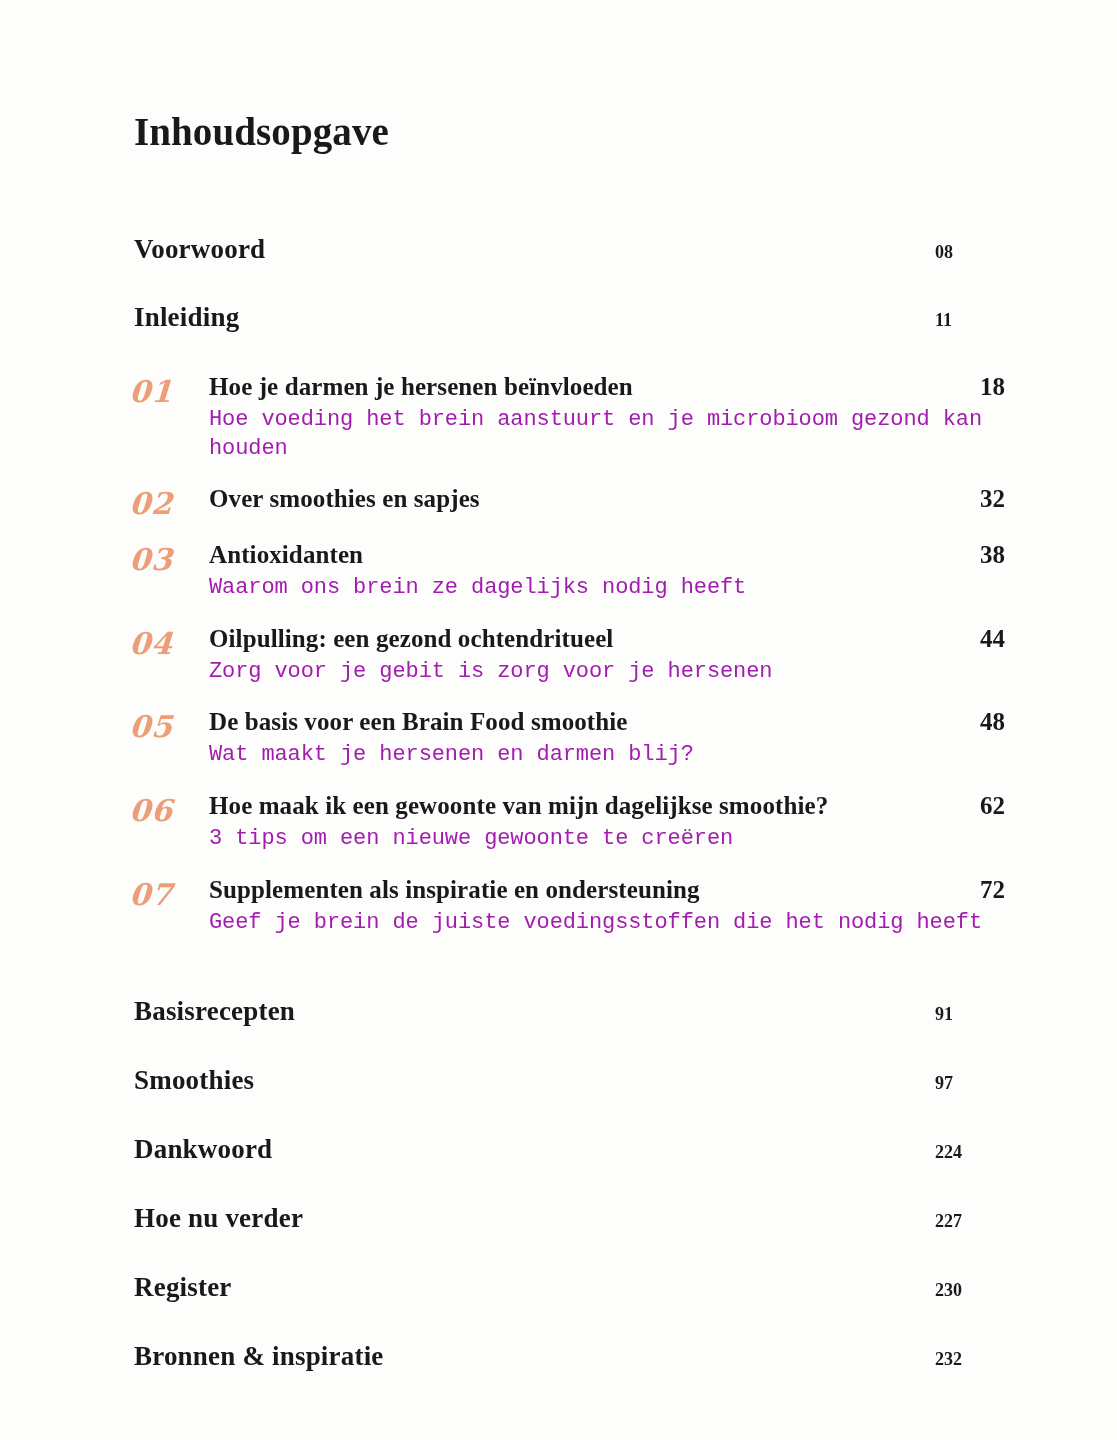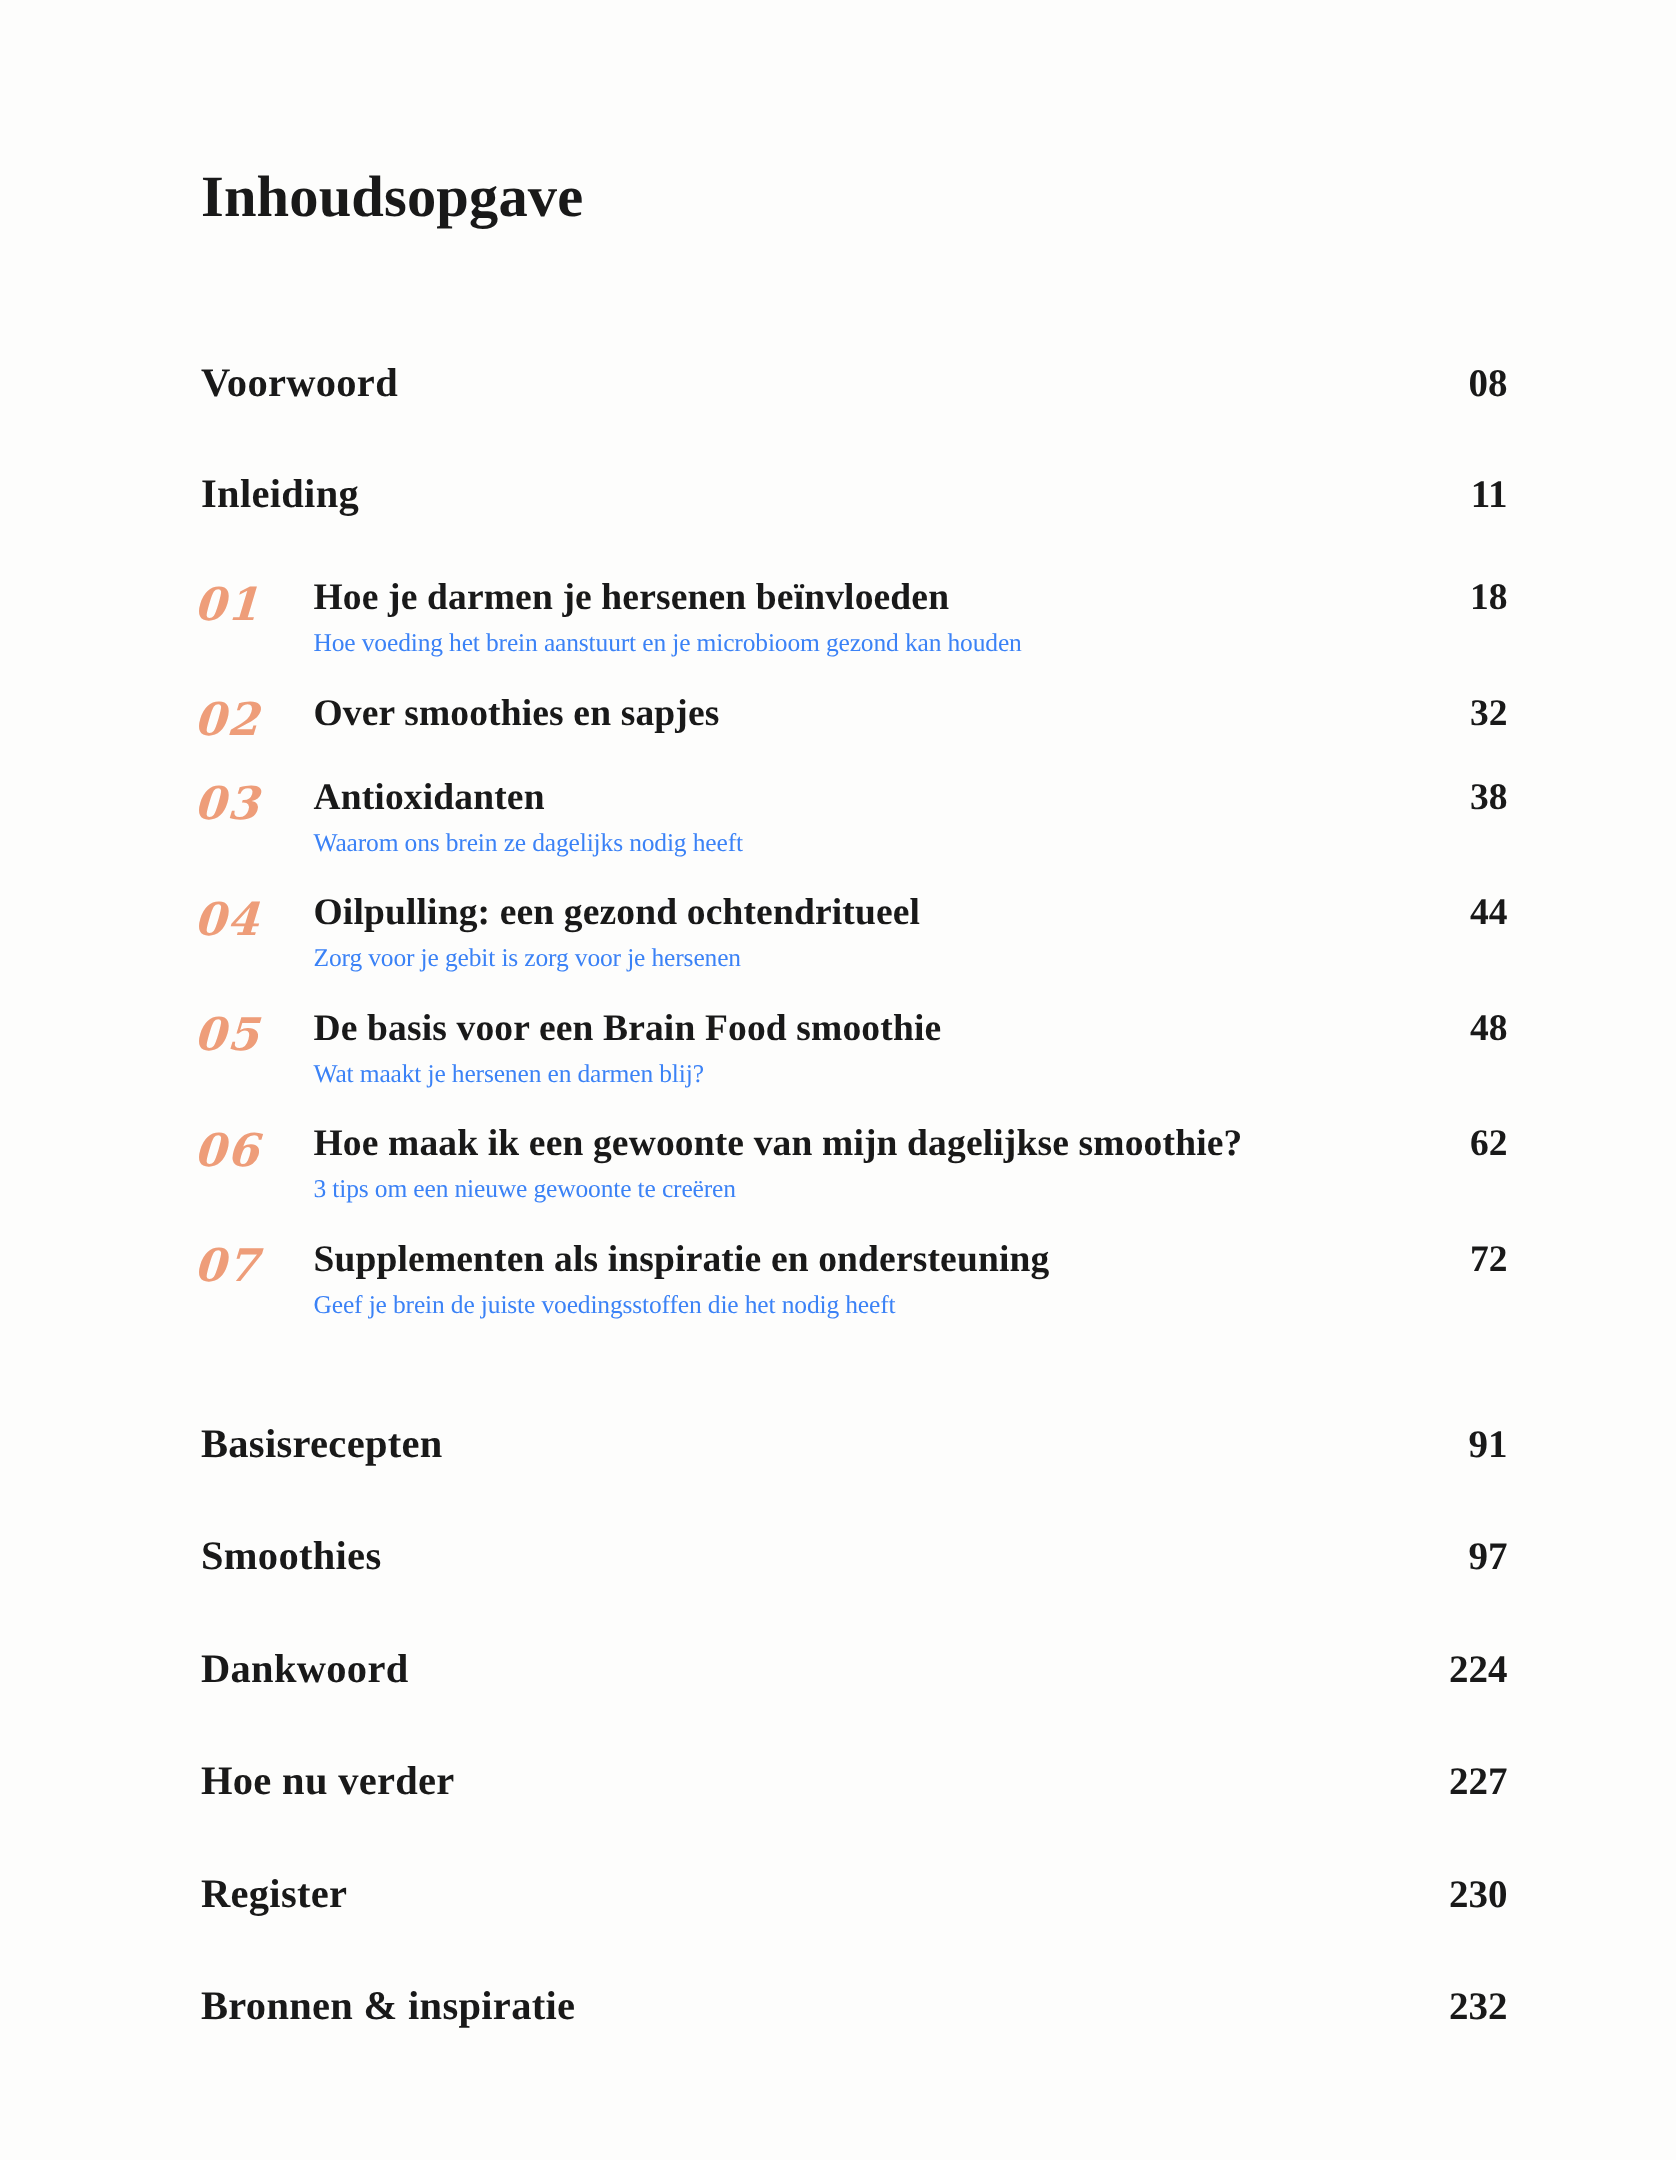--- a/index.html
+++ b/index.html
@@ -47,23 +47,22 @@
     font-size: 27px;
     font-weight: bold;
     color: #191919;
     line-height: 1.0;
   }
   .plain-row .entry-label {
     letter-spacing: 0.2px;
     white-space: nowrap;
   }
   .plain-row .entry-page {
-    font-size: 26px;
-    font-weight: bold;
-    text-align: right;
+    font-size: 18px;
+    font-weight: bold;
     min-width: 70px;
     margin-top: 13px;
   }
 
   .top-group { margin-top: 77px; }
   .top-group .plain-row + .plain-row { margin-top: 35px; }
 
   .bottom-group { margin-top: 55px; }
   .bottom-group .plain-row { margin-bottom: 0; }
   .bottom-group .plain-row + .plain-row { margin-top: 36px; }
@@ -119,24 +118,24 @@
   .chapter-page {
     font-family: "Liberation Serif", "DejaVu Serif", serif;
     font-weight: bold;
     font-size: 25px;
     color: #191919;
     padding-left: 20px;
     white-space: nowrap;
   }
 
   .chapter-sub {
-    font-family: Liberation Serif, serif;
-    font-size: 17px;
+    font-family: Liberation Mono, monospace;
+    font-size: 22px;
     font-weight: normal;
-    color: #3b82f6;
+    color: #a21caf;
     line-height: 1.3;
     margin-top: 5px;
     letter-spacing: -0.1px;
   }
 </style>
 </head>
 <body>
 
 <div class="page">
   <div class="content">

